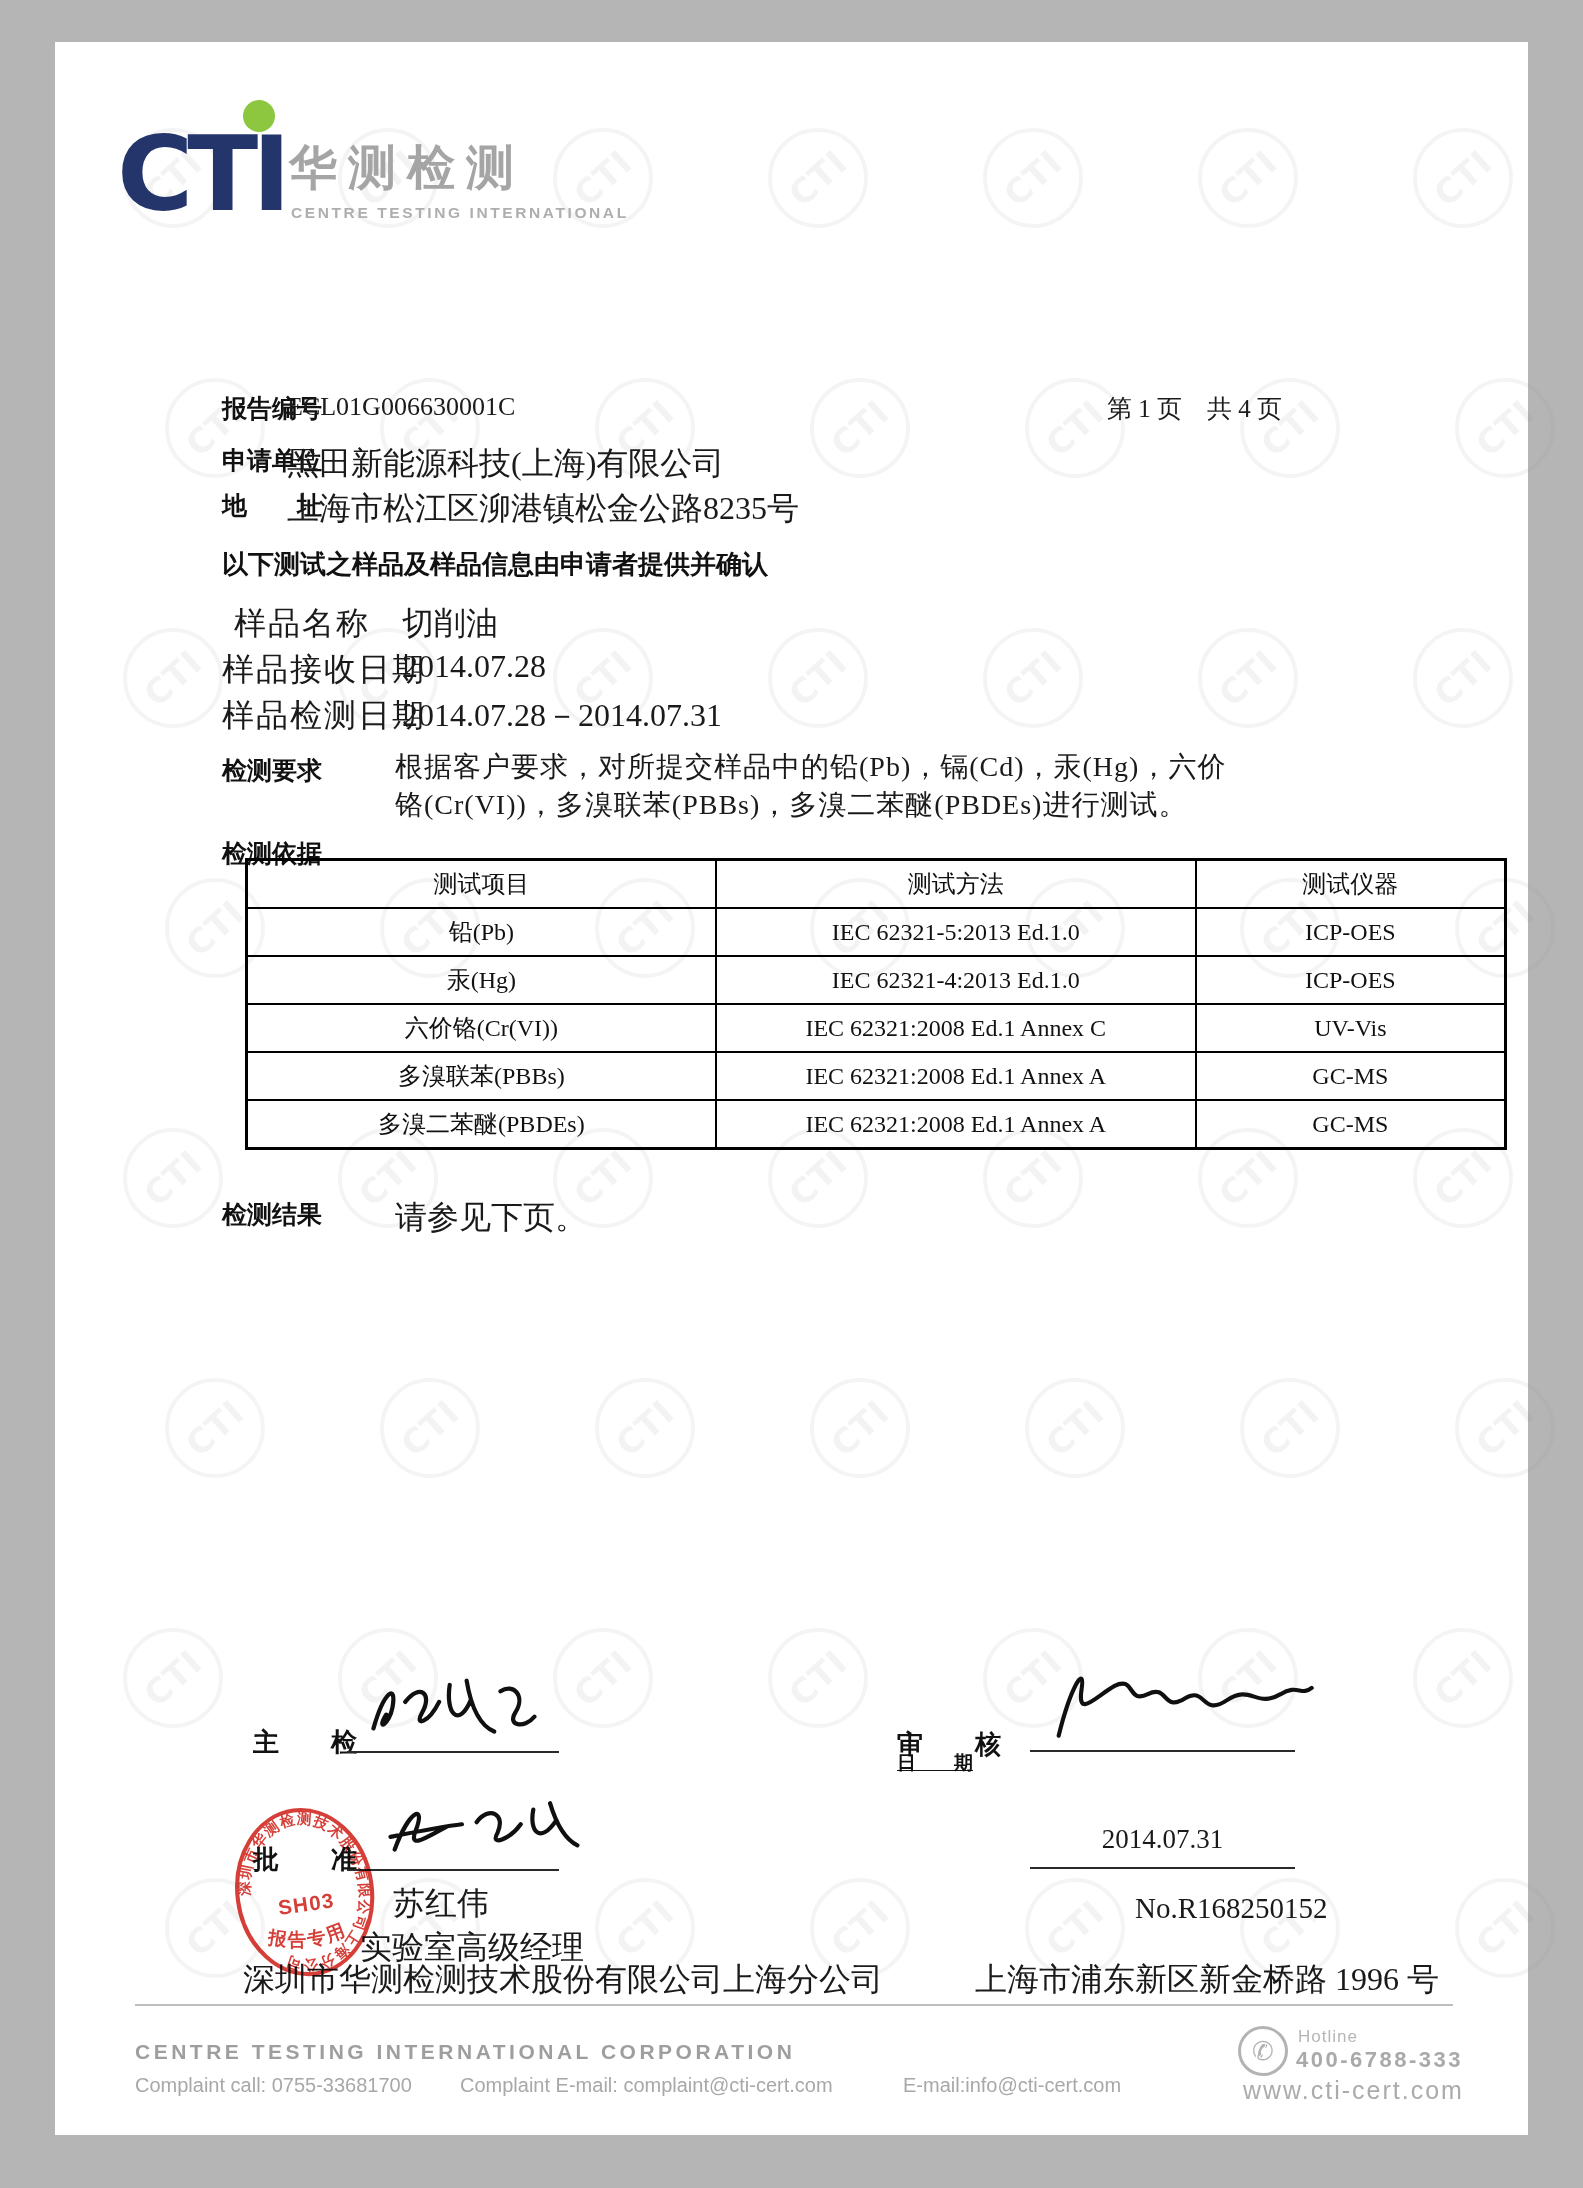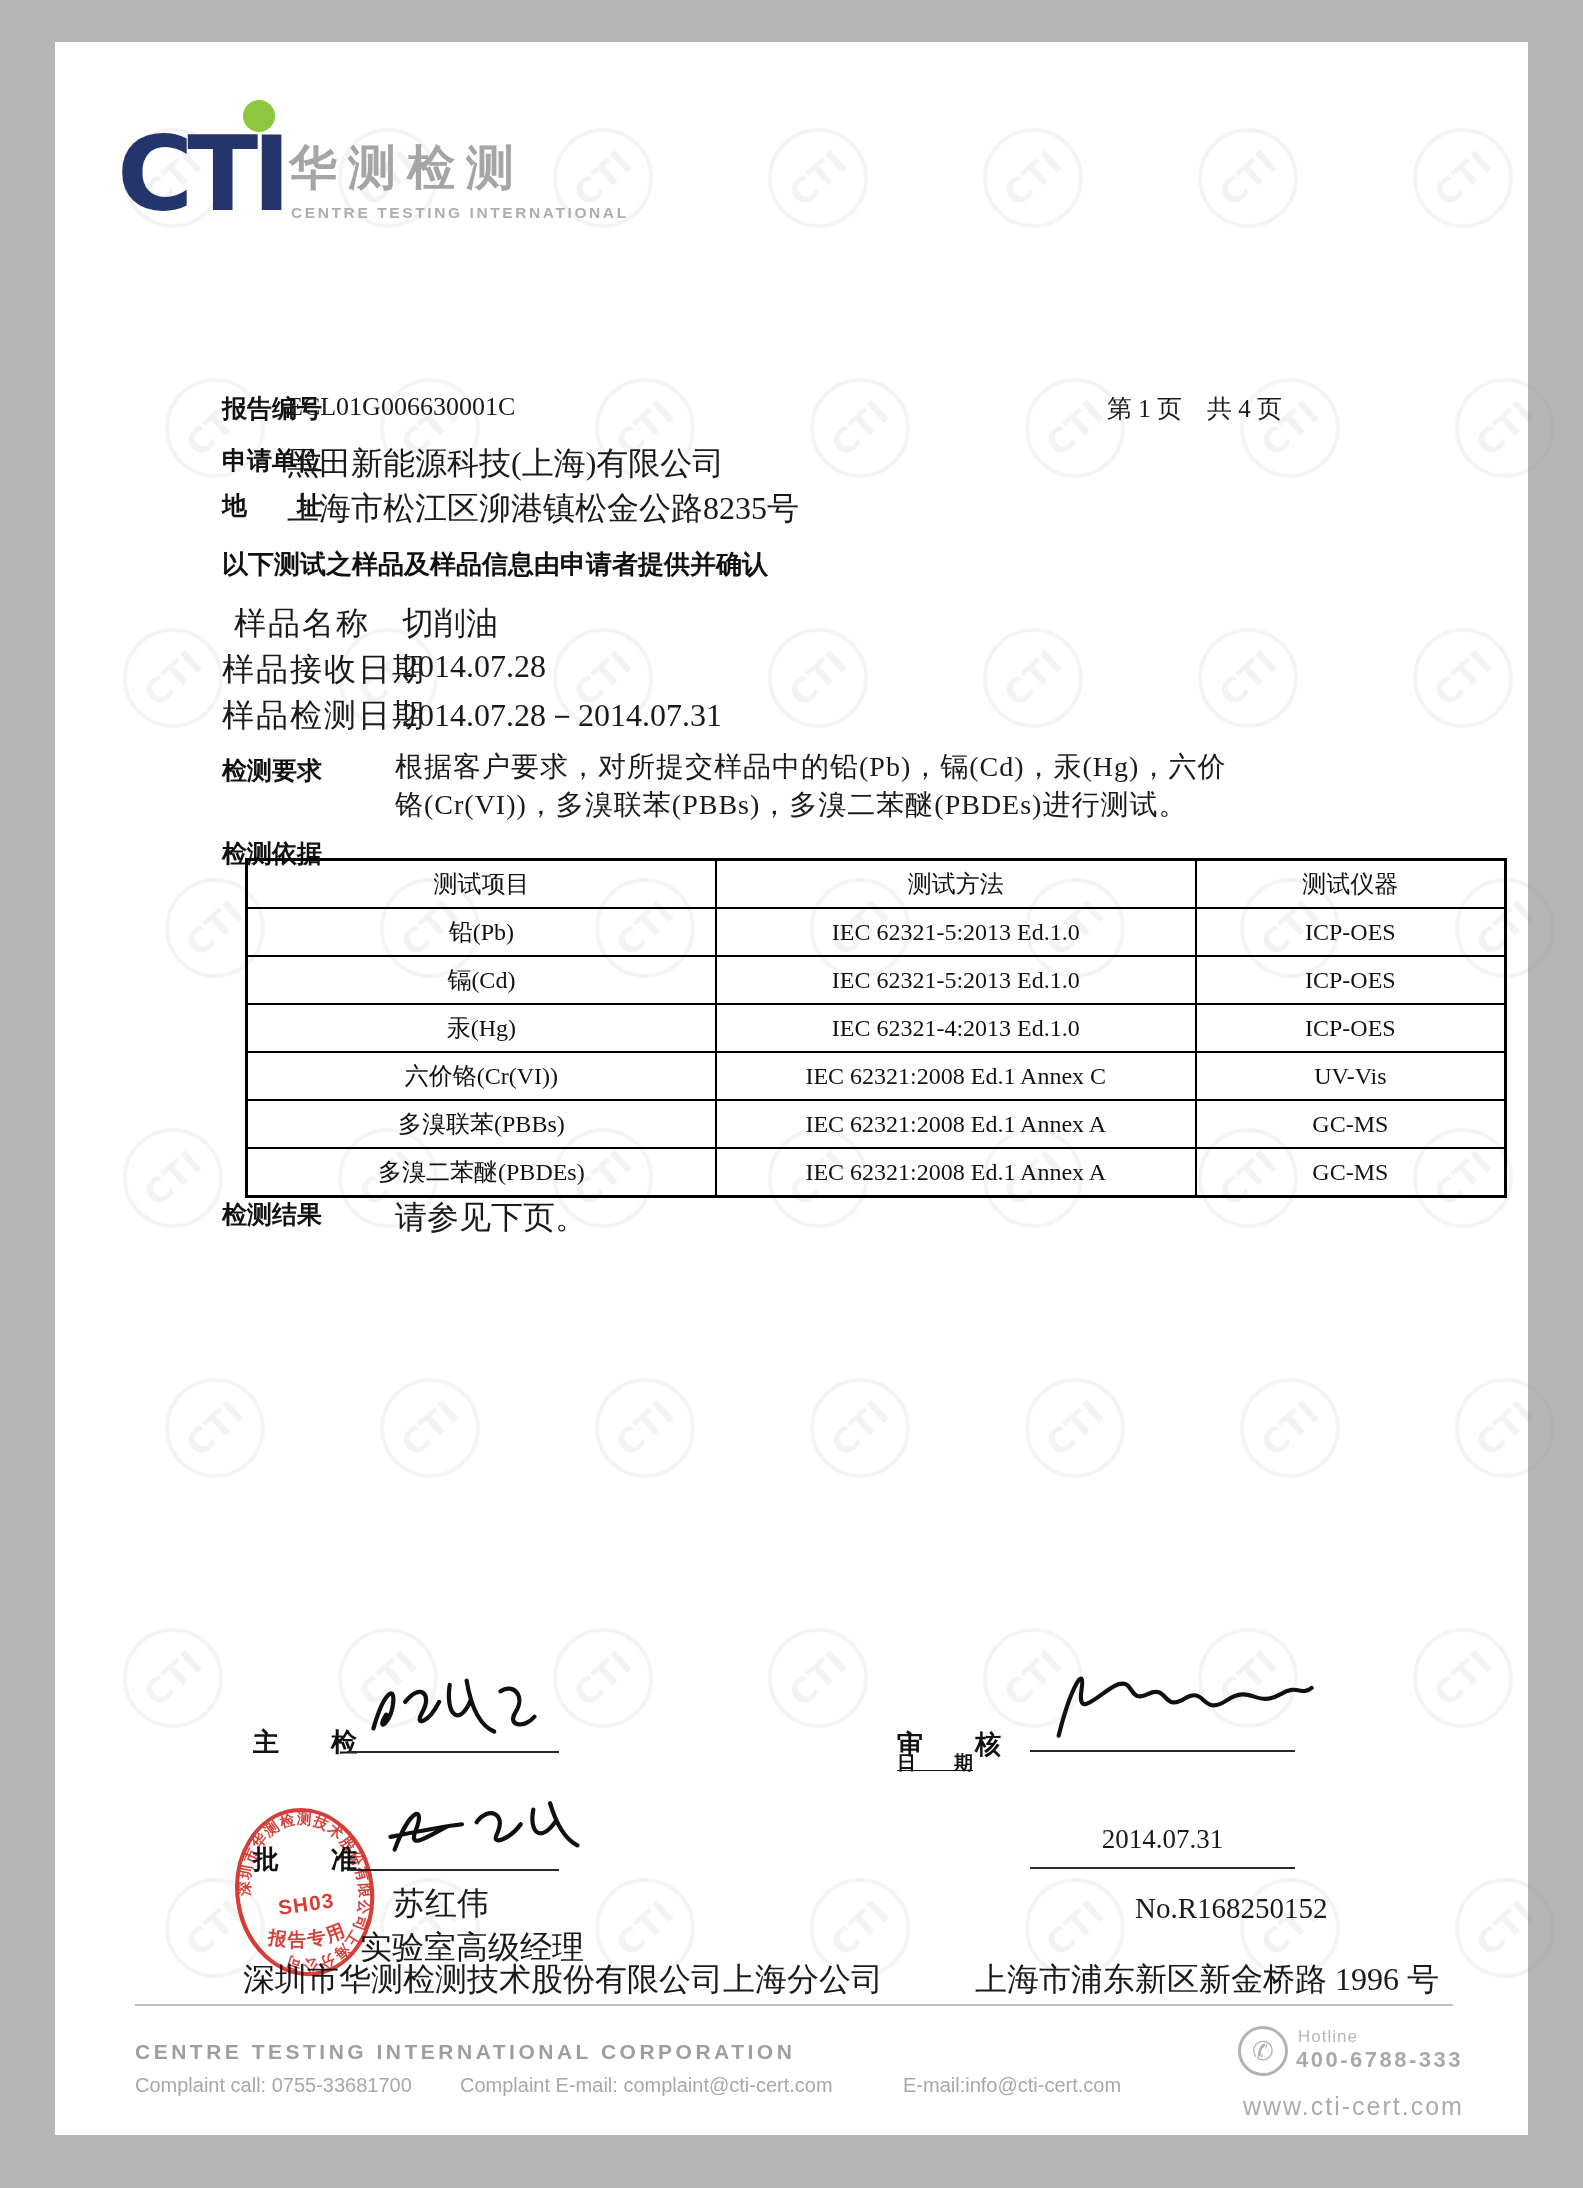--- a/index.html
+++ b/index.html
@@ -48,21 +48,21 @@
 
   #divider{position:absolute;left:80px;top:1962px;width:1318px;border-top:2px solid #bdbdbd;}
 
   .foot{font-family:"Liberation Sans","DejaVu Sans",sans-serif;color:#a8a8a8;}
   #foot-corp{left:80px;top:1998px;font-size:21px;font-weight:bold;letter-spacing:3.5px;color:#9e9e9e;}
   .foot20{top:2032px;font-size:20px;}
   #hot-icon{left:1183px;top:1984px;width:44px;height:44px;border:3px solid #b3b3b3;border-radius:50%;
       display:flex;align-items:center;justify-content:center;font-size:26px;color:#b3b3b3;}
   #hot-label{left:1243px;top:1985px;font-size:17px;letter-spacing:1px;color:#b6b6b6;}
   #hot-num{left:1241px;top:2005px;font-size:22px;font-weight:bold;letter-spacing:2.5px;color:#a9a9a9;}
-  #site{left:1188px;top:2034px;font-size:25px;letter-spacing:2px;color:#ababab;margin-top:16px;}
+  #site{left:1188px;top:2034px;font-size:25px;letter-spacing:2px;color:#ababab;}
 </style>
 </head>
 <body>
 
 <div id="stage">
   <div id="doc">
 
     <div id="watermarks">
         <div class="wm" style="left: 68px; top: 86px;">
           <span>CTI</span>
@@ -269,25 +269,20 @@
 
     <table id="basis-table">
       <tbody>
           <tr>
         <th class="c1">测试项目</th>
         <th class="c2">测试方法</th>
         <th class="c3">测试仪器</th>
       </tr>
       <tr>
         <td>铅(Pb)</td>
-        <td>IEC 62321-5:2013 Ed.1.0</td>
-        <td>ICP-OES</td>
-      </tr>
-      <tr>
-        <td>镉(Cd)</td>
         <td>IEC 62321-5:2013 Ed.1.0</td>
         <td>ICP-OES</td>
       </tr>
       <tr>
         <td>汞(Hg)</td>
         <td>IEC 62321-4:2013 Ed.1.0</td>
         <td>ICP-OES</td>
       </tr>
       <tr>
         <td>六价铬(Cr(VI))</td>

